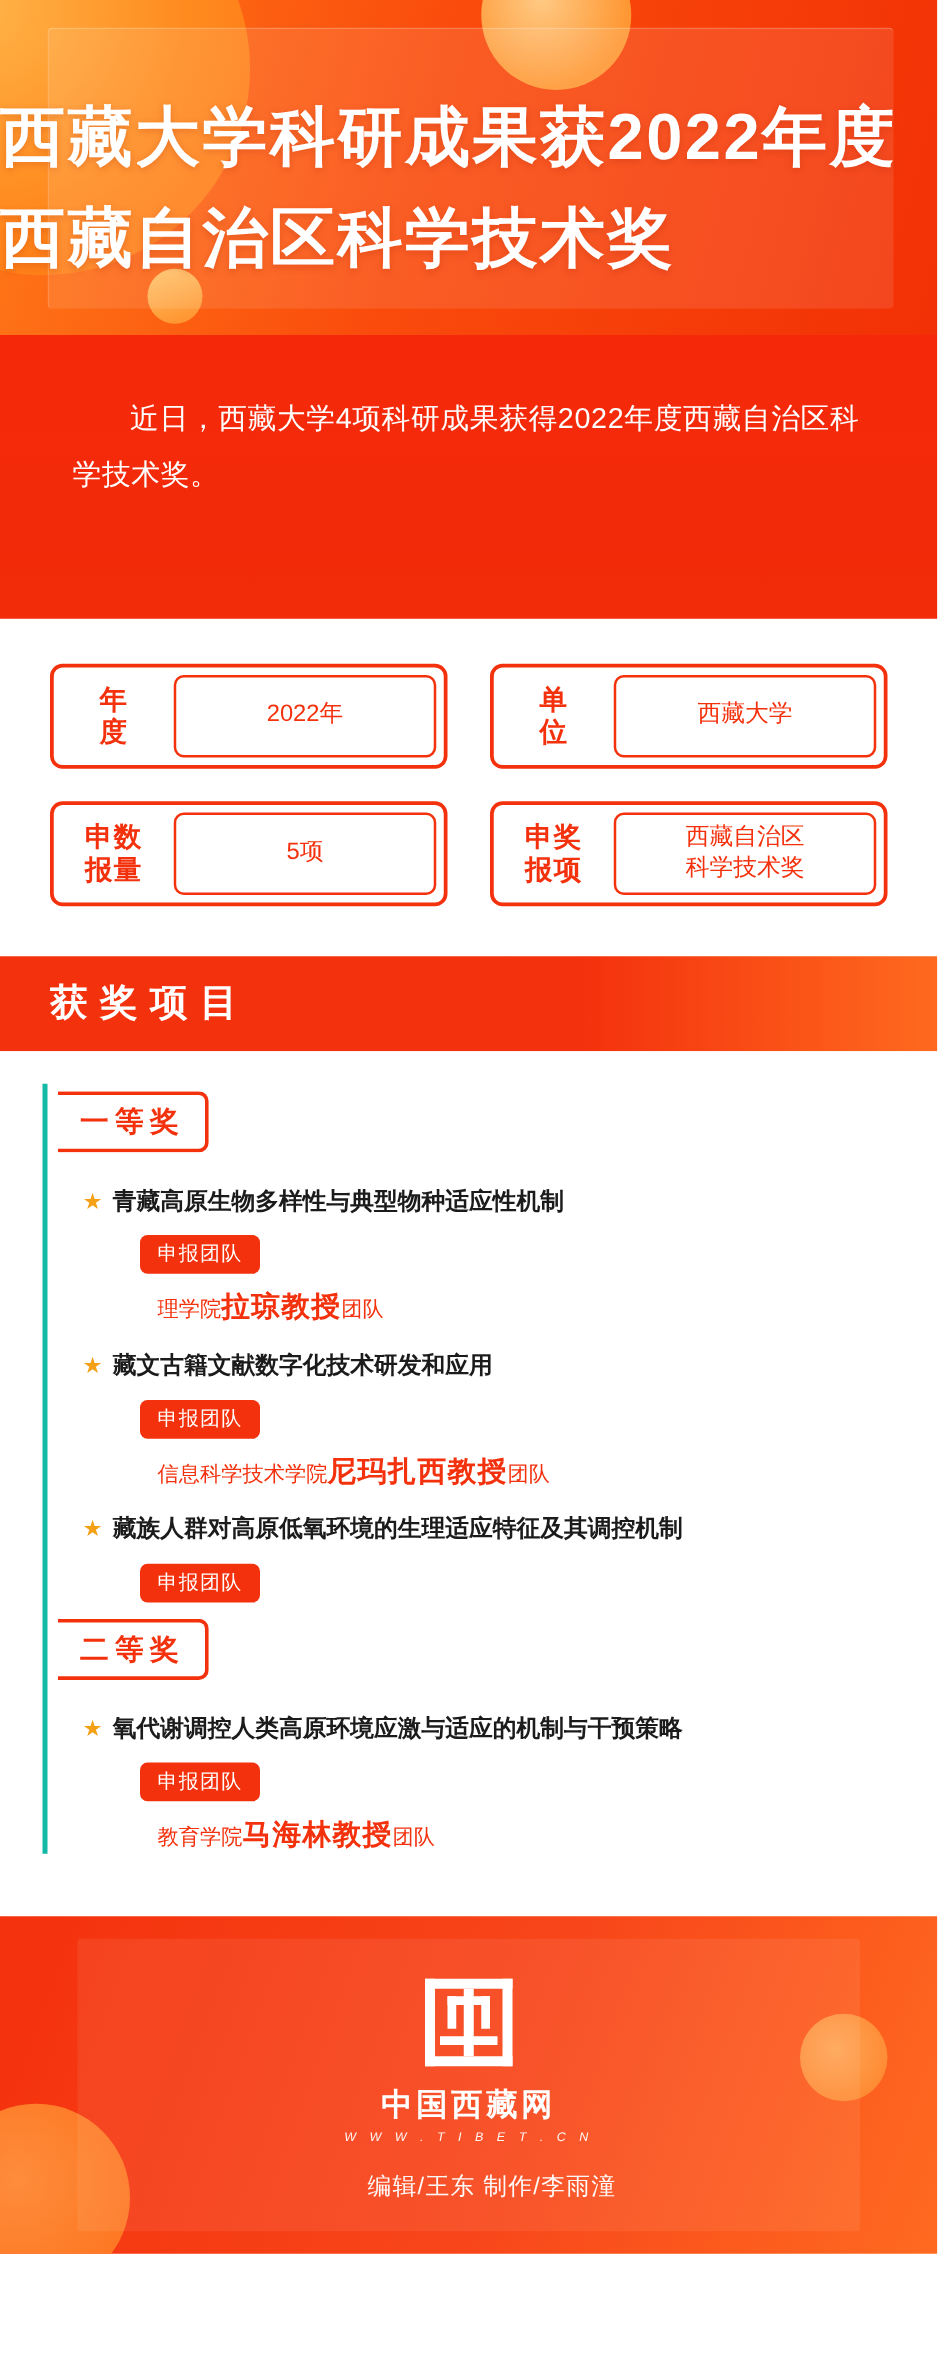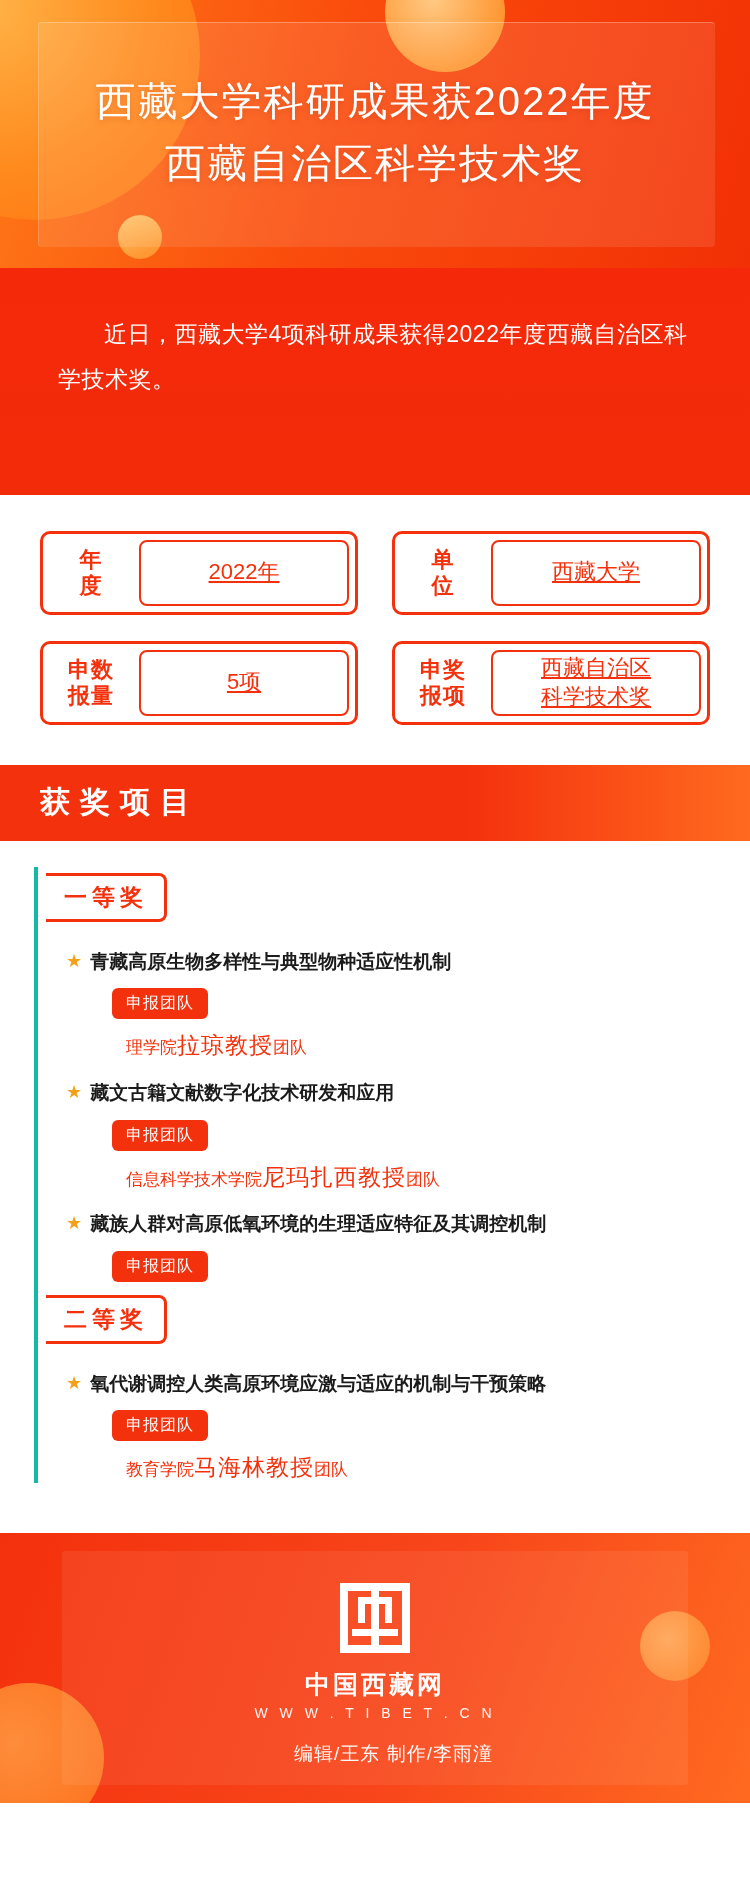--- a/index.html
+++ b/index.html
@@ -55,24 +55,24 @@
     left: 38px; top: 22px;
     width: 676px; height: 224px;
     background: rgba(255,255,255,0.10);
     border-top: 1px solid rgba(255,255,255,0.28);
     border-left: 1px solid rgba(255,255,255,0.18);
     border-radius: 4px;
   }
   .hero-title {
     position: absolute;
     left: 0; right: 0; top: 70px;
-    text-align: center;
+    text-align: left;
     color: #ffffff;
-    font-size: 40px;
-    font-weight: normal;
+    font-size: 52px;
+    font-weight: bold;
     letter-spacing: 2px;
     line-height: 1.55;
     text-shadow: 0 2px 6px rgba(170,30,0,.25);
   }
   .hero-title span { display: block; }
 
   
   .lead {
     position: relative;
     width: 750px;
@@ -124,24 +124,23 @@
   .info-val {
     flex: 1;
     display: flex;
     flex-direction: column;
     align-items: center;
     justify-content: center;
     margin: 6px 6px 6px 0;
     border: 2px solid #f4310d;
     border-radius: 8px;
     color: #f4310d;
-    font-size: 22px;
+    font-size: 19px;
     line-height: 1.3;
     text-align: center;
-    text-decoration: underline;
   }
   .info-val span { display: block; }
 
   
   .section-bar {
     margin-top: 18px;
     width: 750px;
     height: 76px;
     background: linear-gradient(90deg, #f4310d 0%, #f4310d 62%, #ff6a1f 100%);
     display: flex;
@@ -210,21 +209,21 @@
     letter-spacing: 1px;
   }
   .team-line {
     margin: 12px 0 0 60px;
     color: #f4310d;
     font-size: 17px;
     line-height: 1.3;
   }
   .team-line .name {
     font-size: 23px;
-    font-weight: normal;
+    font-weight: bold;
     letter-spacing: 1px;
     margin-top: 46px;
   }
 
   
   .footer {
     position: relative;
     width: 750px;
     height: 270px;
     background: linear-gradient(110deg, #f4310d 0%, #f8461a 55%, #ff6a20 100%);
@@ -264,23 +263,24 @@
     width: 86px; height: 82px;
   }
   .site-name {
     font-size: 25px;
     font-weight: bold;
     letter-spacing: 3px;
     line-height: 1.2;
   }
   .site-url {
     margin-top: 6px;
-    font-size: 14px;
+    font-size: 10px;
     letter-spacing: 4px;
     opacity: .95;
+    font-style: italic;
   }
   .credits {
     margin-top: 20px;
     font-size: 19px;
     letter-spacing: 1px;
     opacity: .97;
     margin-left: 37px;
   }
 </style>
 </head>

